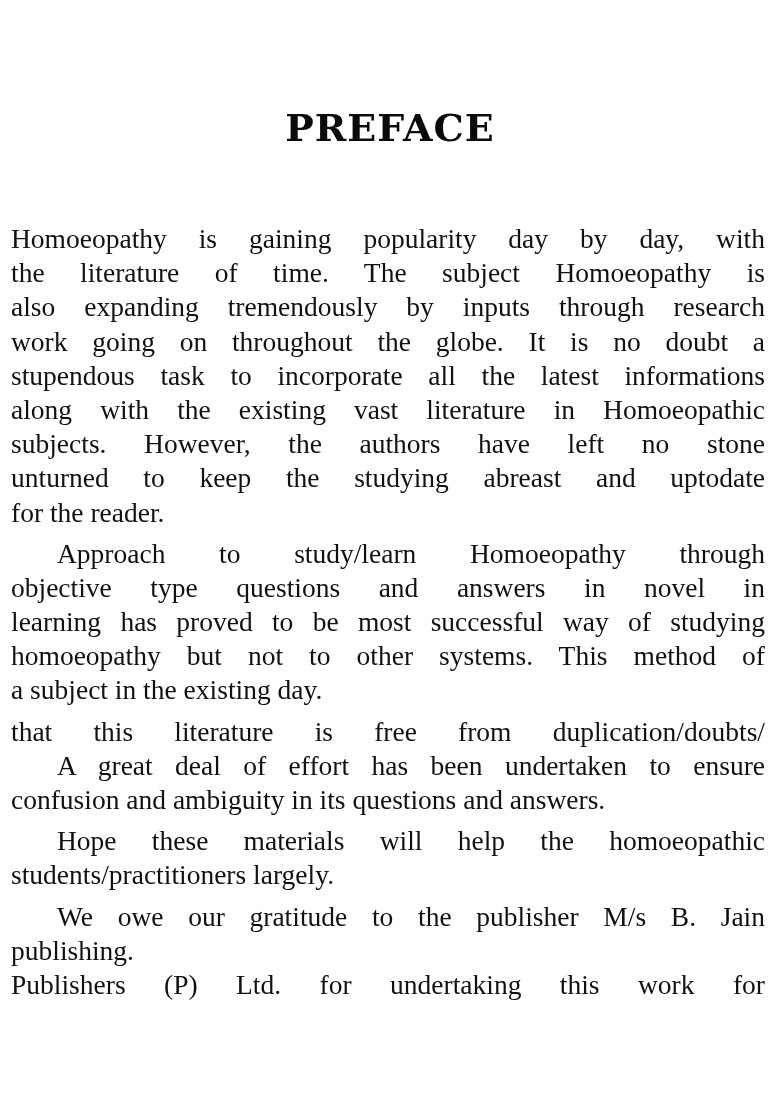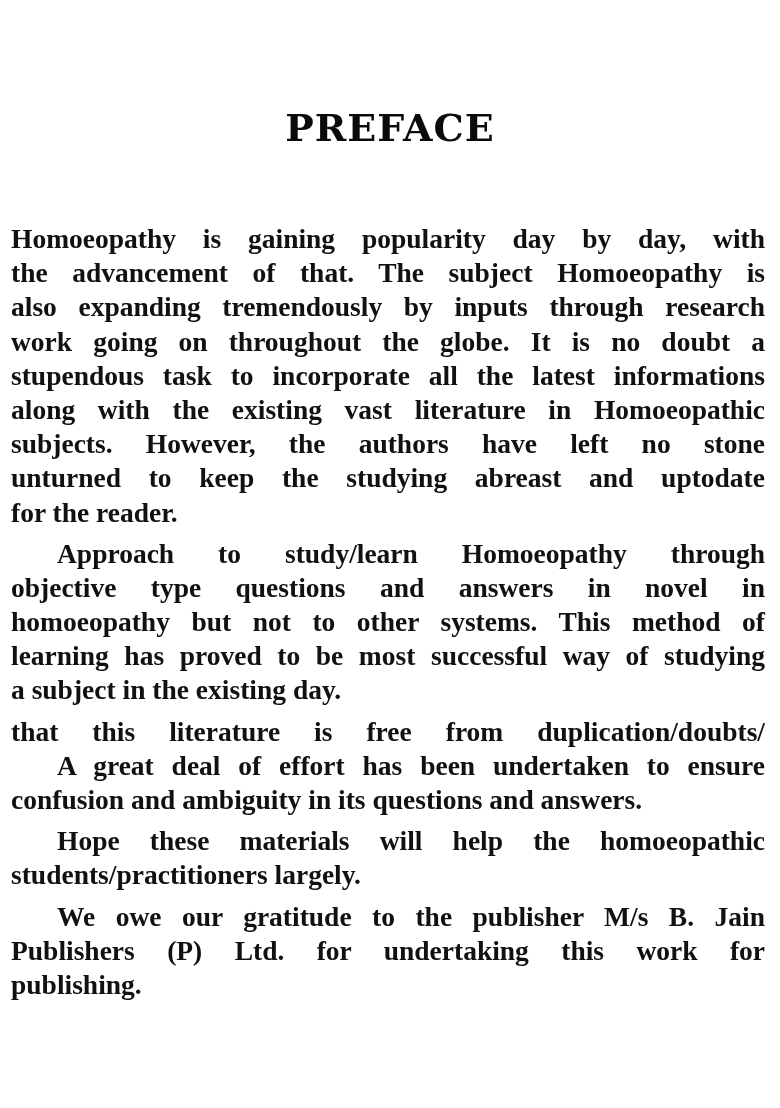--- a/index.html
+++ b/index.html
@@ -37,21 +37,20 @@
       line-height: 48px;
     }
     .body {
       position: absolute;
       left: 11px;
       width: 758px;
       top: 222px;
     }
     .para {
       margin: 0 4px 7px 0;
-      font-weight: bold;
     }
     .line {
       display: block;
       height: 34.2px;
       line-height: 34.2px;
       font-family: "Liberation Serif", "DejaVu Serif", serif;
       font-size: 27.5px;
       text-align: justify;
       text-align-last: justify;
       white-space: nowrap;
@@ -68,49 +67,49 @@
 </head>
 <body>
 
 <div class="page">
   <h1 class="title">PREFACE</h1>
 
   <div class="body">
 
     <p class="para">
       <span class="line">Homoeopathy is gaining popularity day by day, with</span>
-      <span class="line">the advancement of that. The subject Homoeopathy is</span>
+      <span class="line">the literature of time. The subject Homoeopathy is</span>
       <span class="line">also expanding tremendously by inputs through research</span>
       <span class="line">work going on throughout the globe. It is no doubt a</span>
       <span class="line">stupendous task to incorporate all the latest informations</span>
       <span class="line">along with the existing vast literature in Homoeopathic</span>
       <span class="line">subjects. However, the authors have left no stone</span>
       <span class="line">unturned to keep the studying abreast and uptodate</span>
       <span class="line last">for the reader.</span>
     </p>
 
     <p class="para">
       <span class="line indent">Approach to study/learn Homoeopathy through</span>
       <span class="line">objective type questions and answers in novel in</span>
+      <span class="line">learning has proved to be most successful way of studying</span>
       <span class="line">homoeopathy but not to other systems. This method of</span>
-      <span class="line">learning has proved to be most successful way of studying</span>
       <span class="line last">a subject in the existing day.</span>
     </p>
 
     <p class="para">
       <span class="line">that this literature is free from duplication/doubts/</span>
       <span class="line indent">A great deal of effort has been undertaken to ensure</span>
       <span class="line last">confusion and ambiguity in its questions and answers.</span>
     </p>
 
     <p class="para">
       <span class="line indent">Hope these materials will help the homoeopathic</span>
       <span class="line last">students/practitioners largely.</span>
     </p>
 
     <p class="para">
       <span class="line indent">We owe our gratitude to the publisher M/s B. Jain</span>
+      <span class="line last">publishing.</span>
       <span class="line">Publishers (P) Ltd. for undertaking this work for</span>
-      <span class="line last">publishing.</span>
     </p>
 
   </div>
 </div>
 
 </body></html>

